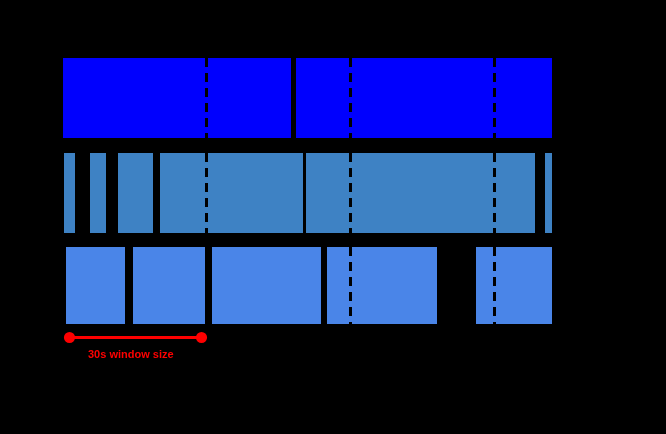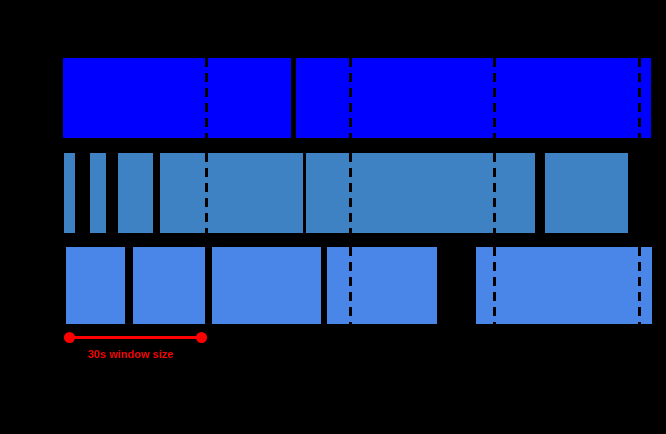--- a/index.html
+++ b/index.html
@@ -1,18 +1,18 @@
 <!DOCTYPE html>
 <html><head>
 <meta charset="utf-8">
 <style>
   html,body{margin:0;padding:0;background:#000;}
   #figure-canvas{
     position:relative;
-    width:666px;height:434px;
+    width:552px;height:434px;
     background:#000;
     overflow:hidden;
     font-family:"Liberation Sans", sans-serif;
     text-align:center;
   }
   .bar{position:absolute;}
   .boundary{
     position:absolute;width:3px;
     background-image:repeating-linear-gradient(to bottom,#000 0px,#000 9px,transparent 9px,transparent 15px);
   }

